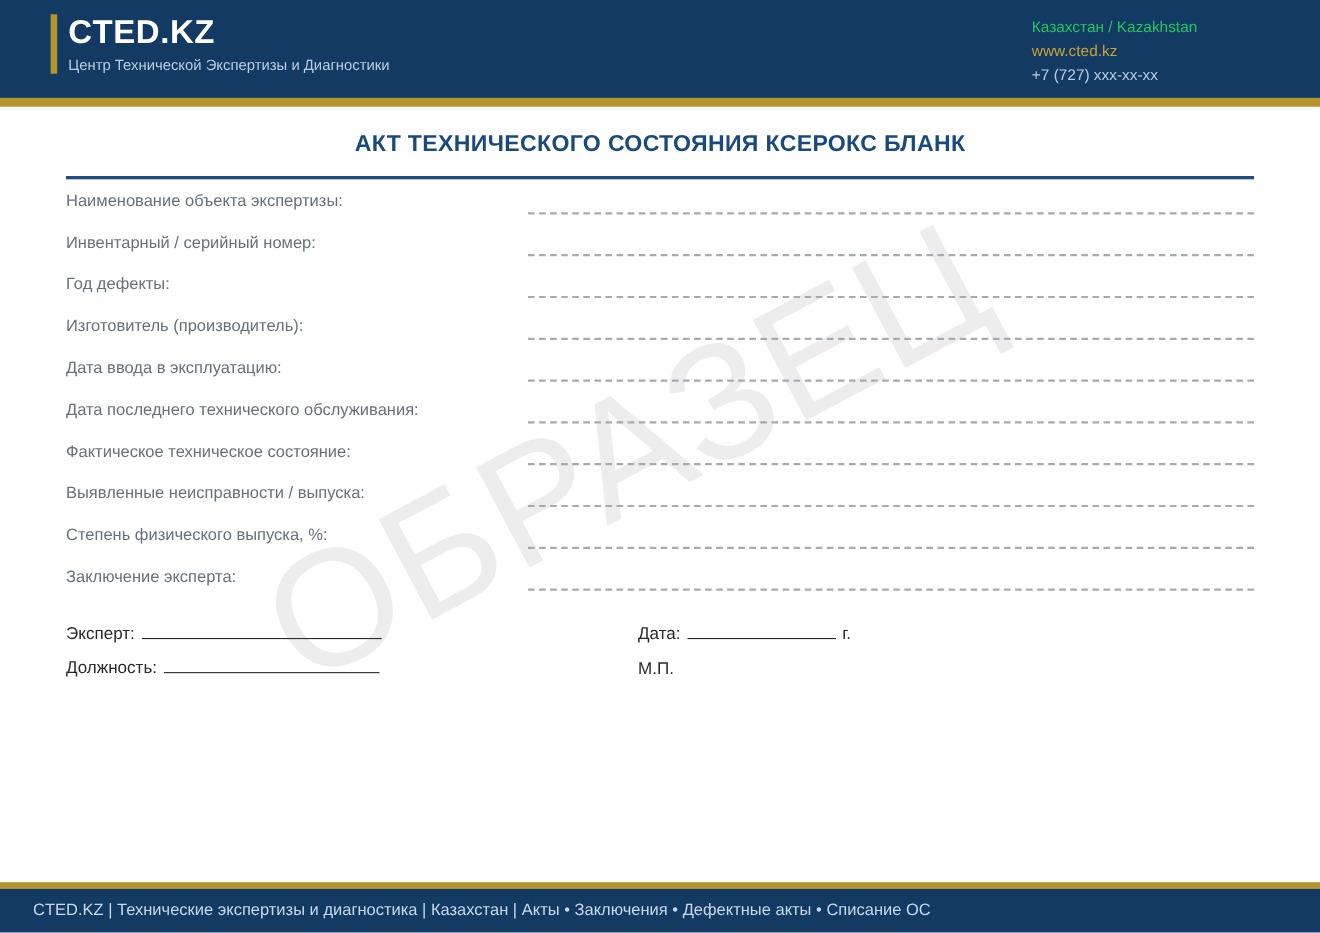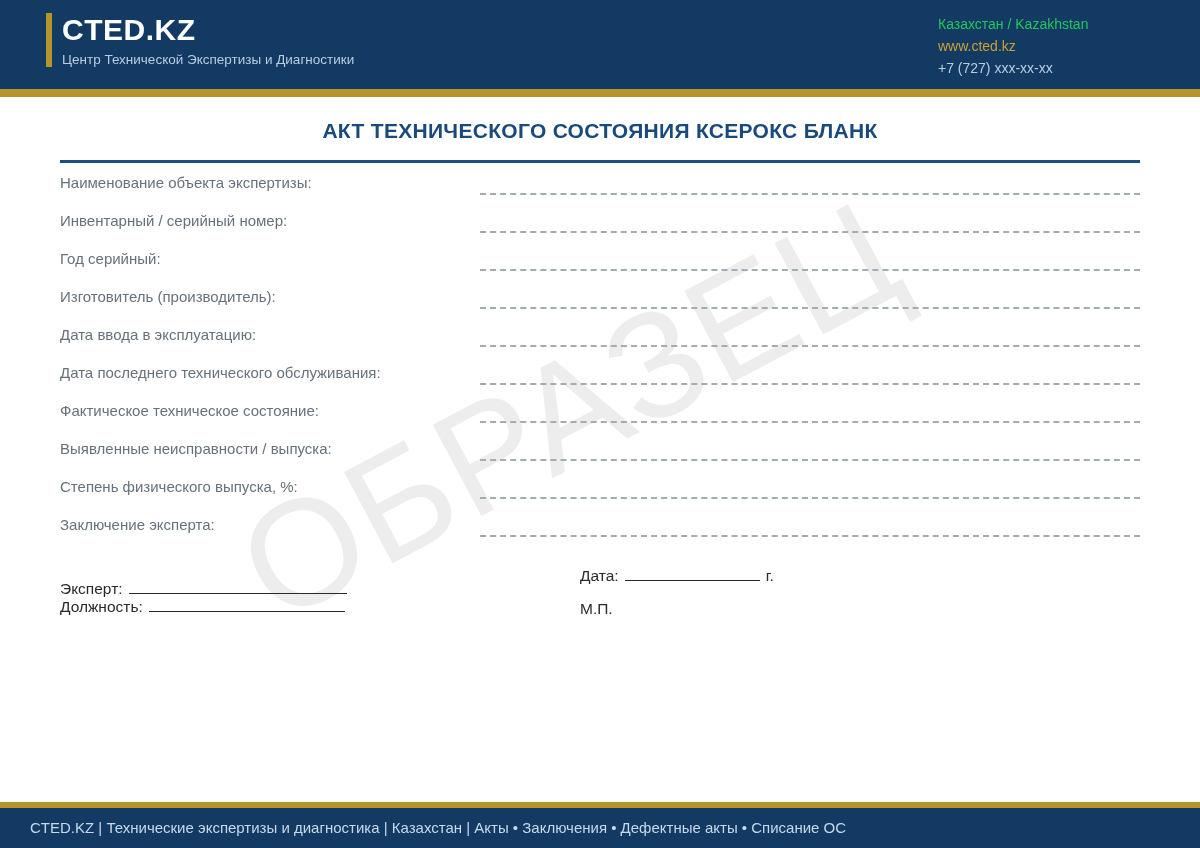--- a/index.html
+++ b/index.html
@@ -116,21 +116,21 @@
   }
 
   
   .sig-block { position: relative; height: 80px; margin-top: 24px; z-index: 2; }
   .sig-item {
     position: absolute;
     font-size: 15.5px;
     color: #2a2a2a;
     white-space: nowrap;
   }
-  .sig-expert   { left: 60px;  top: 13px; }
+  .sig-expert   { left: 60px;  top: 0; }
   .sig-date     { left: 580px; top: 0; }
   .sig-position { left: 60px;  top: 31px; }
   .sig-stamp    { left: 580px; top: 33px; }
   .blank {
     display: inline-block;
     border-bottom: 1.5px solid #2a2a2a;
     height: 14px;
     margin-left: 6px;
     vertical-align: baseline;
   }
@@ -184,21 +184,21 @@
   <div class="form-rows">
     <div class="form-row">
       <span class="field-label">Наименование объекта экспертизы:</span>
       <span class="field-line"></span>
     </div>
     <div class="form-row">
       <span class="field-label">Инвентарный / серийный номер:</span>
       <span class="field-line"></span>
     </div>
     <div class="form-row">
-      <span class="field-label">Год серийный:</span>
+      <span class="field-label">Год дефекты:</span>
       <span class="field-line"></span>
     </div>
     <div class="form-row">
       <span class="field-label">Изготовитель (производитель):</span>
       <span class="field-line"></span>
     </div>
     <div class="form-row">
       <span class="field-label">Дата ввода в эксплуатацию:</span>
       <span class="field-line"></span>
     </div>

